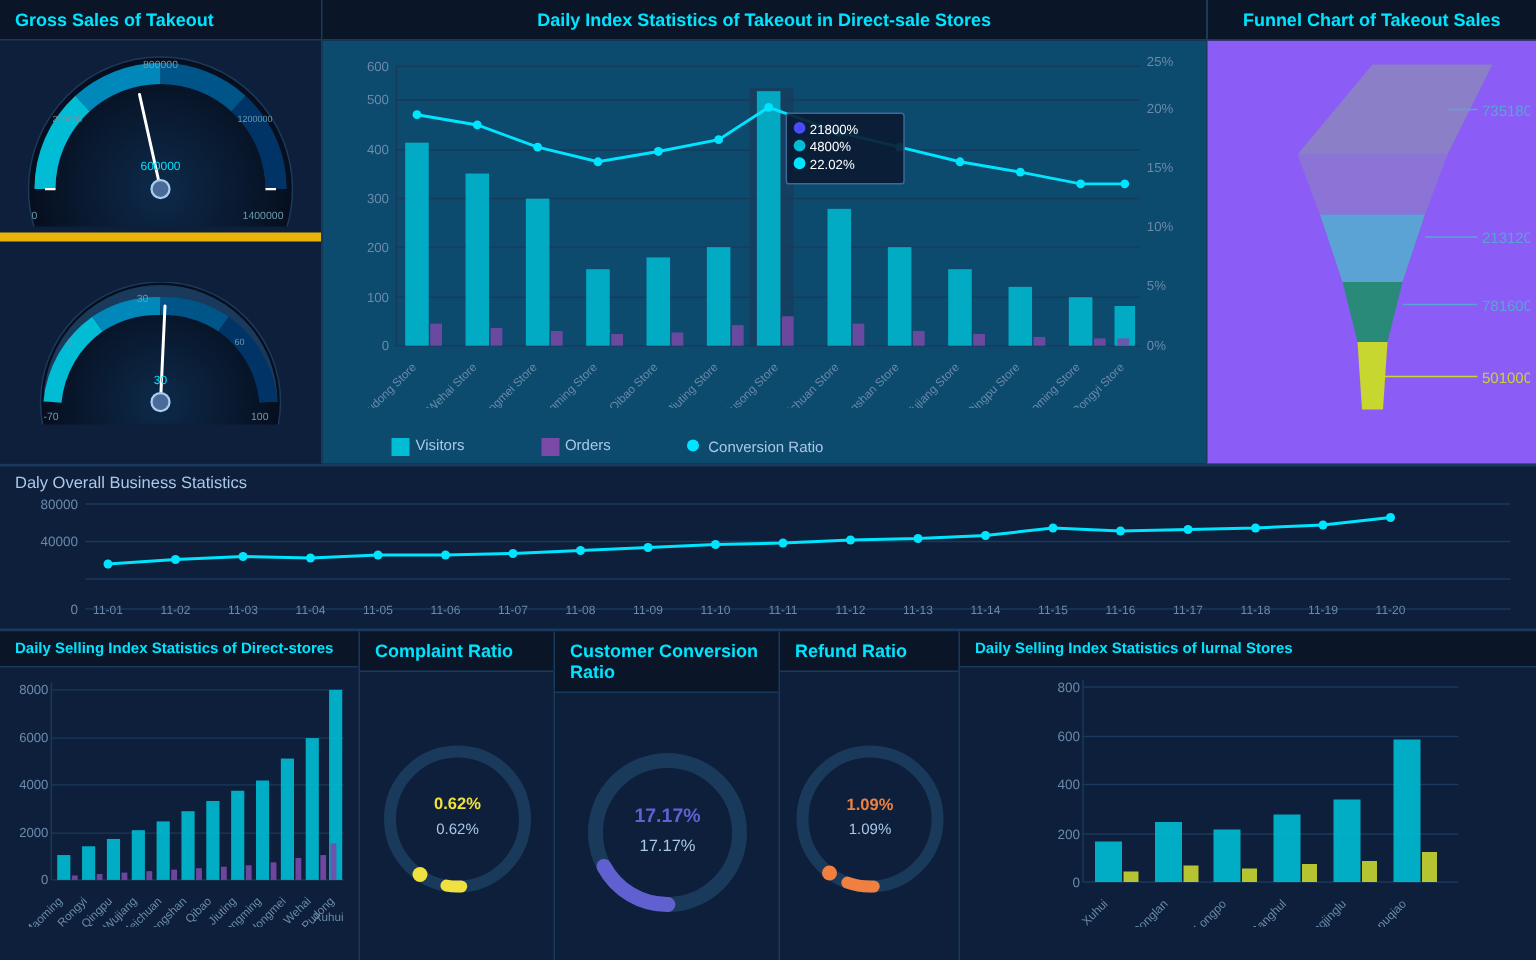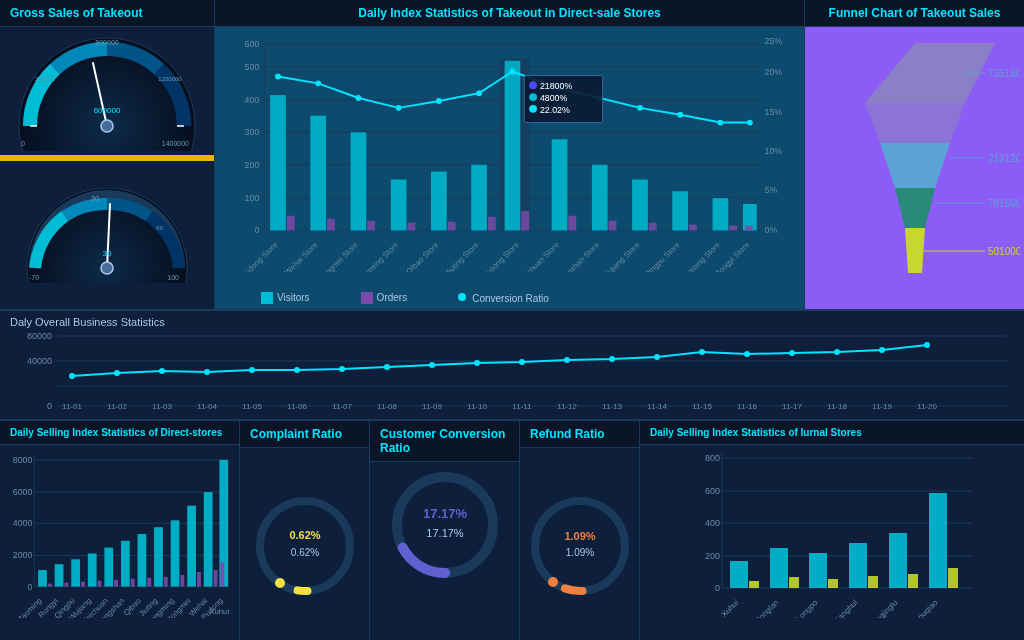--- a/index.html
+++ b/index.html
@@ -488,21 +488,21 @@
           <text x="55" y="48" fill="#f0e040" font-size="11" text-anchor="middle" font-weight="bold">0.62%</text>
           <text x="55" y="65" fill="#aac8e8" font-size="10" text-anchor="middle">0.62%</text>
 
           <circle cx="30" cy="92" r="5" fill="#f0e040"></circle>
         </svg>
       </div>
     </div>
 
     <div class="bottom-panel">
       <div class="panel-title">Customer Conversion Ratio</div>
-      <div class="bottom-chart-area" style="display:flex;align-items:center;flex-direction:column;">
+      <div class="bottom-chart-area" style="display:flex;align-items:center;justify-content:center;flex-direction:column;">
         <svg width="130" height="115" viewBox="0 0 130 115">
           <circle cx="65" cy="60" r="48" fill="none" stroke="#1a3a5c" stroke-width="10"></circle>
 
           <circle cx="65" cy="60" r="48" fill="none" stroke="#6060d0" stroke-width="10" stroke-dasharray="52 250" stroke-dashoffset="-75" stroke-linecap="round"></circle>
           <text x="65" y="53" fill="#6060d0" font-size="13" text-anchor="middle" font-weight="bold">17.17%</text>
           <text x="65" y="72" fill="#aac8e8" font-size="11" text-anchor="middle">17.17%</text>
         </svg>
       </div>
     </div>
 

